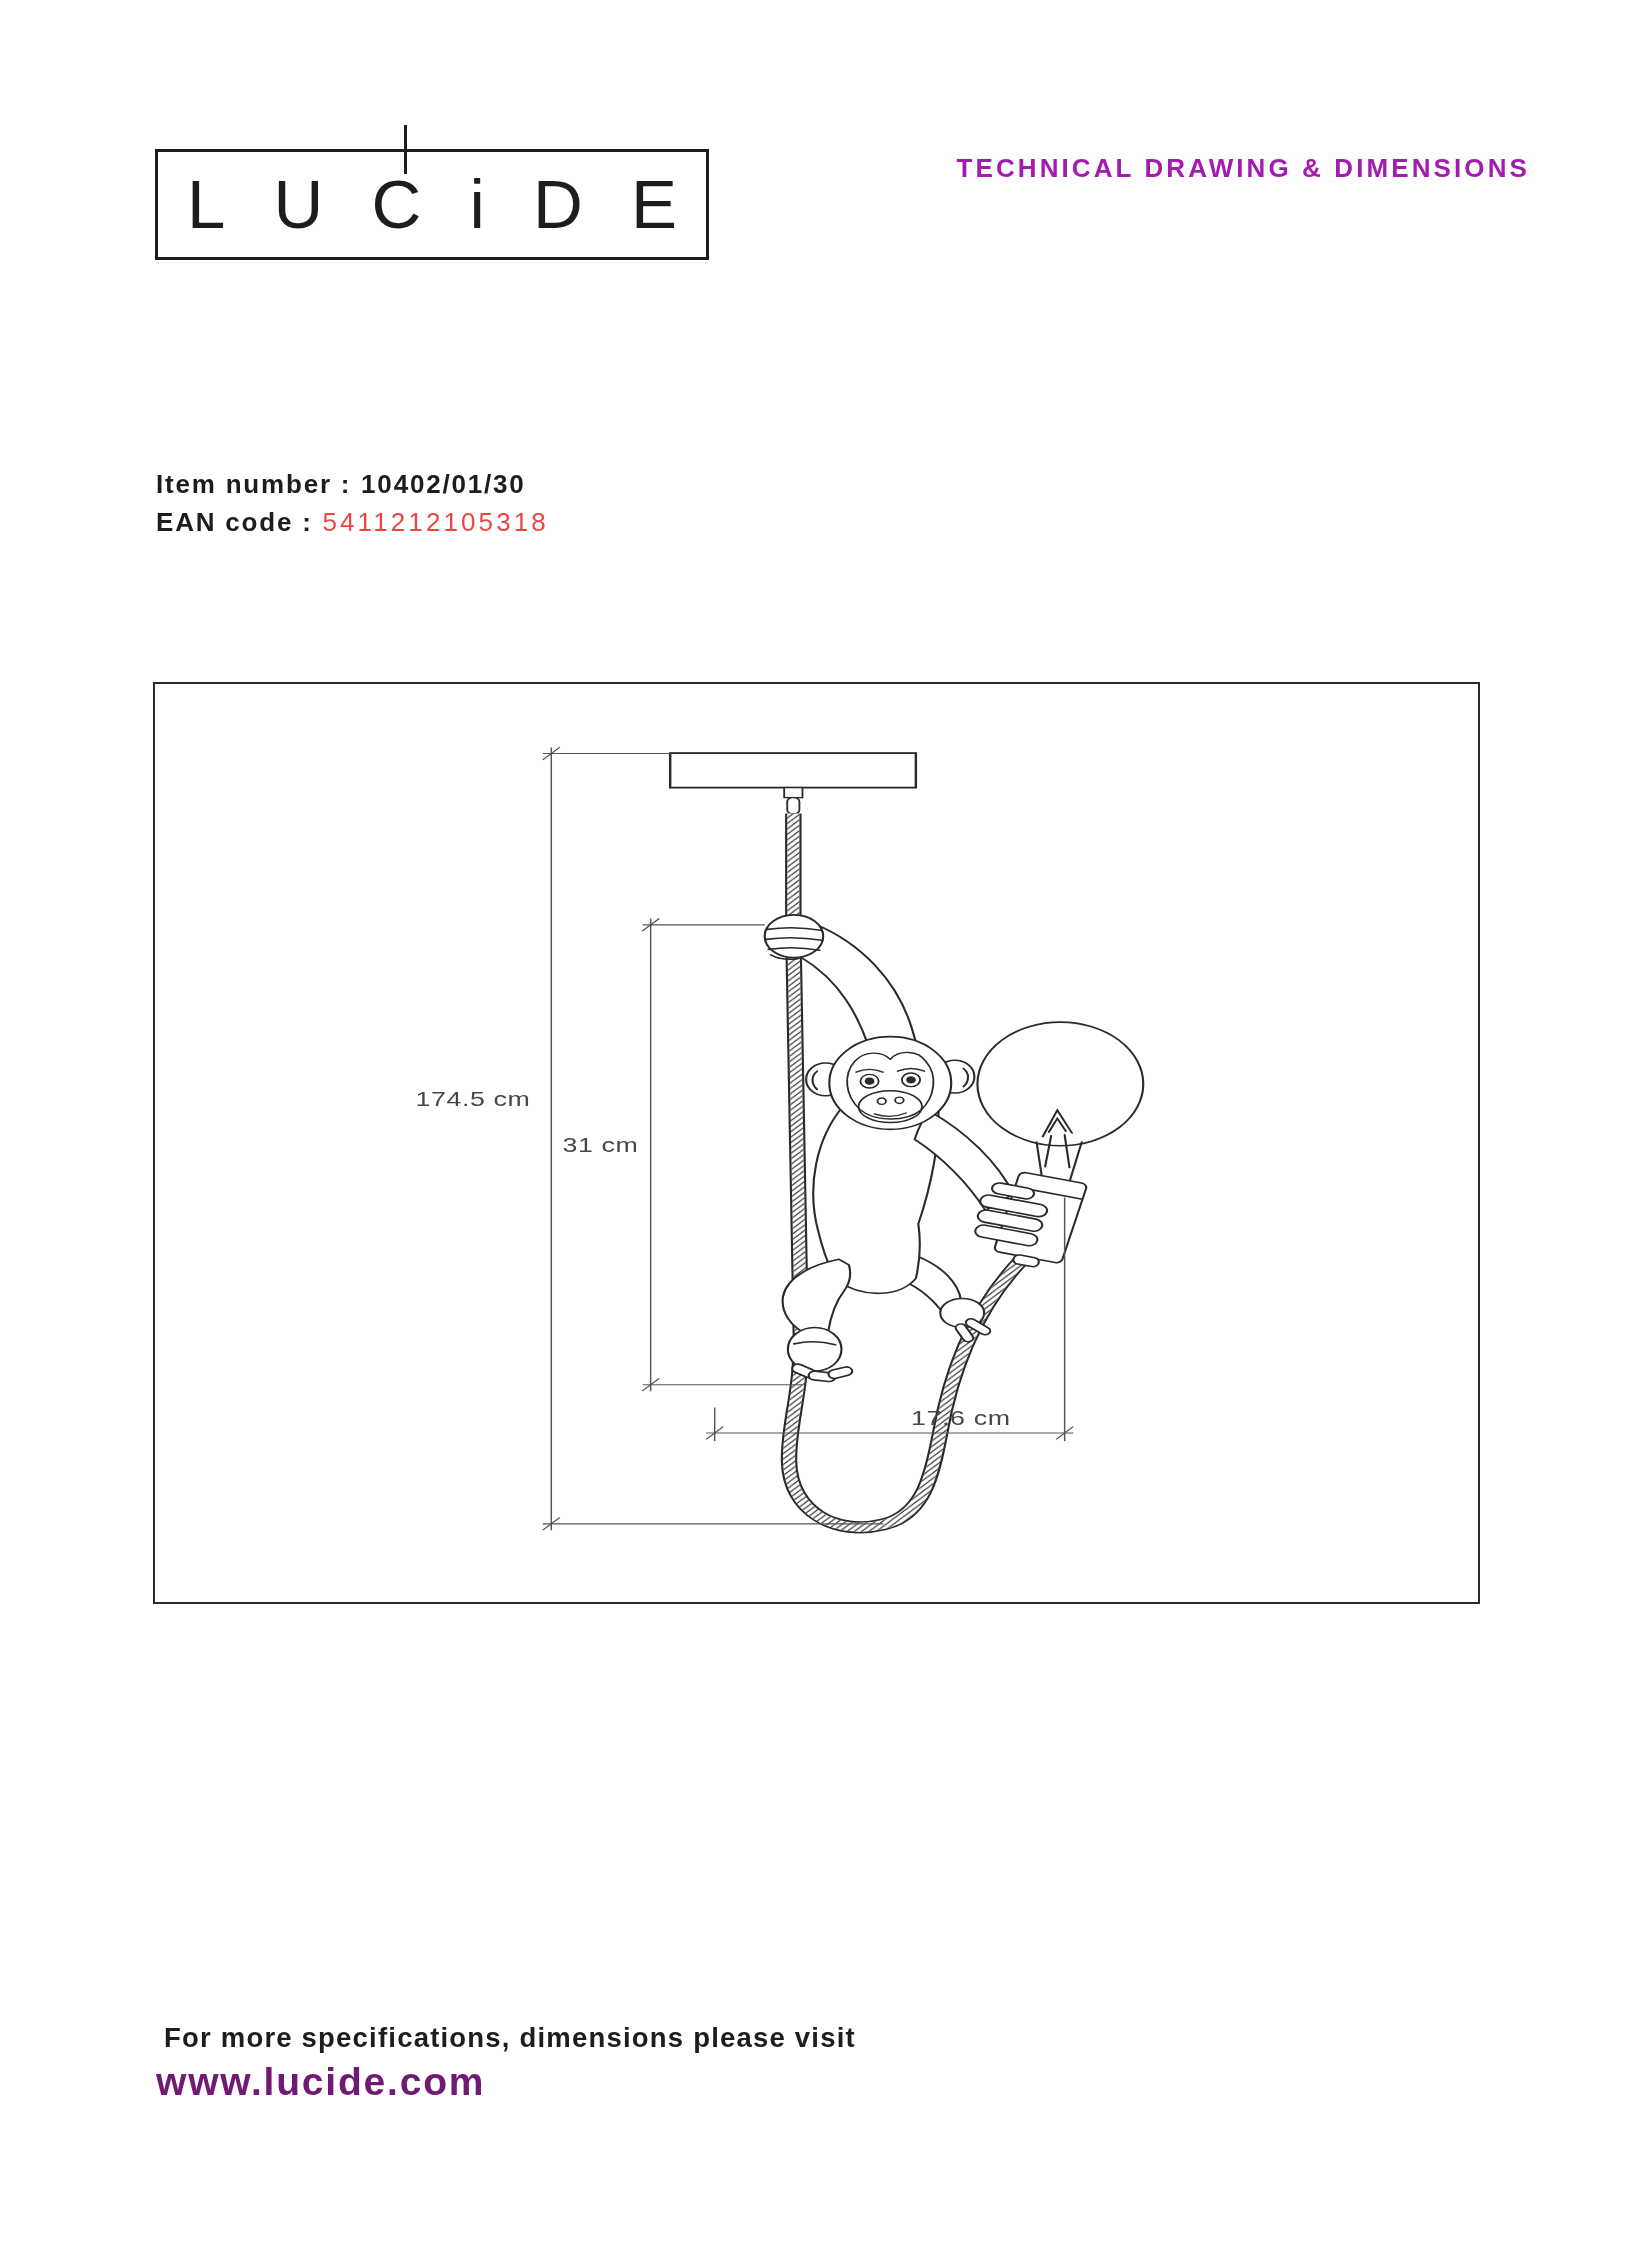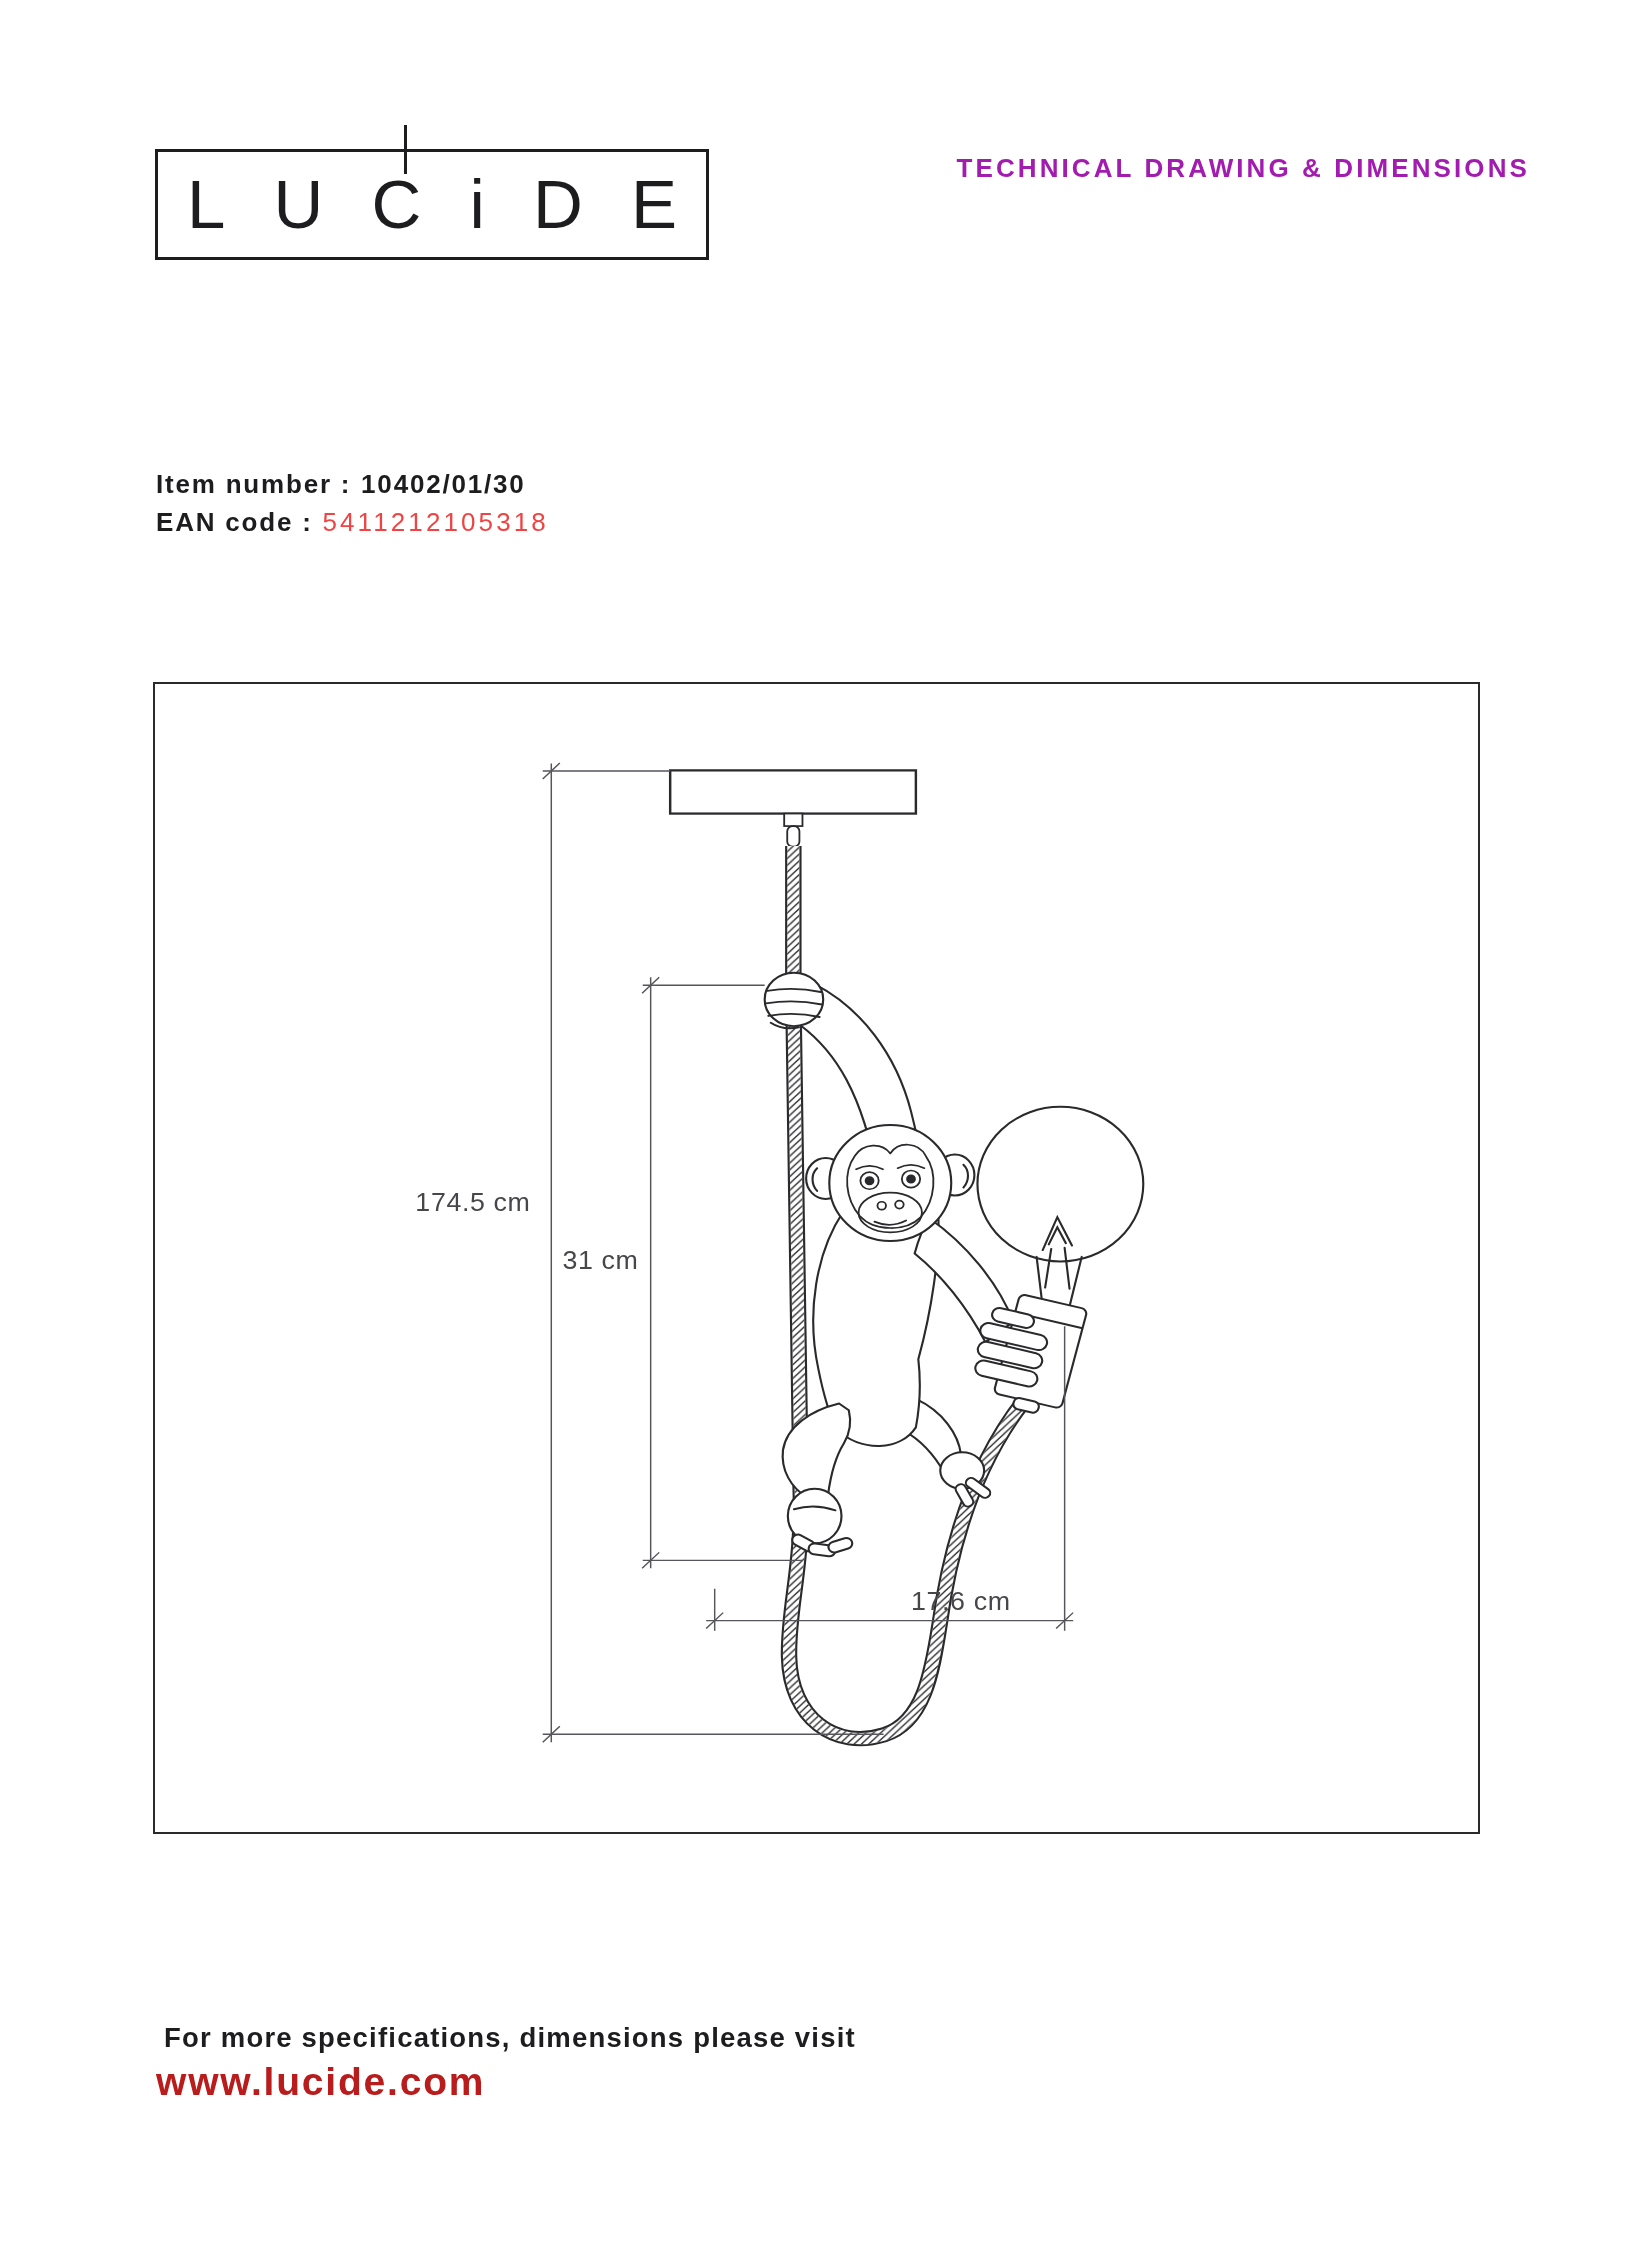--- a/index.html
+++ b/index.html
@@ -19,29 +19,29 @@
 
   
   .product-name{position:absolute;left:155px;top:341px;font-size:59px;font-weight:700;
                 letter-spacing:5.5px;}
   .meta{position:absolute;left:156px;top:465px;font-size:26px;line-height:38px;}
   .meta .lbl{font-weight:700;letter-spacing:1.8px;margin-right:9.8px;}
   .meta .val-b{font-weight:700;letter-spacing:1.8px;}
   .meta .val-r{font-weight:400;letter-spacing:3.1px;color:#ef4444;}
 
   
-  .frame{position:absolute;left:153px;top:682px;width:1327px;height:1152px;
+  .frame{position:absolute;left:153px;top:682px;width:1327px;height:922px;
          border:2.4px solid #2a2a2d;box-sizing:border-box;}
   .frame svg{display:block;width:100%;height:100%;}
 
   
   .footer-note{position:absolute;left:156px;top:2022px;font-size:27.5px;font-weight:700;
                letter-spacing:1.2px;margin-left:8px;}
   .site-link{position:absolute;left:156px;top:2060px;font-size:39px;font-weight:700;
-             letter-spacing:1.8px;color:#b91c1c;text-decoration:none;}
+             letter-spacing:1.8px;color:#701a75;text-decoration:none;}
 
   .dim-label{font-family:"Liberation Sans",sans-serif;font-size:44px;fill:#47474b;letter-spacing:1px;}
 </style>
 </head>
 <body>
 
 <div id="page">
 
   <div class="logo-box">
     <div class="logo-accent"></div>

